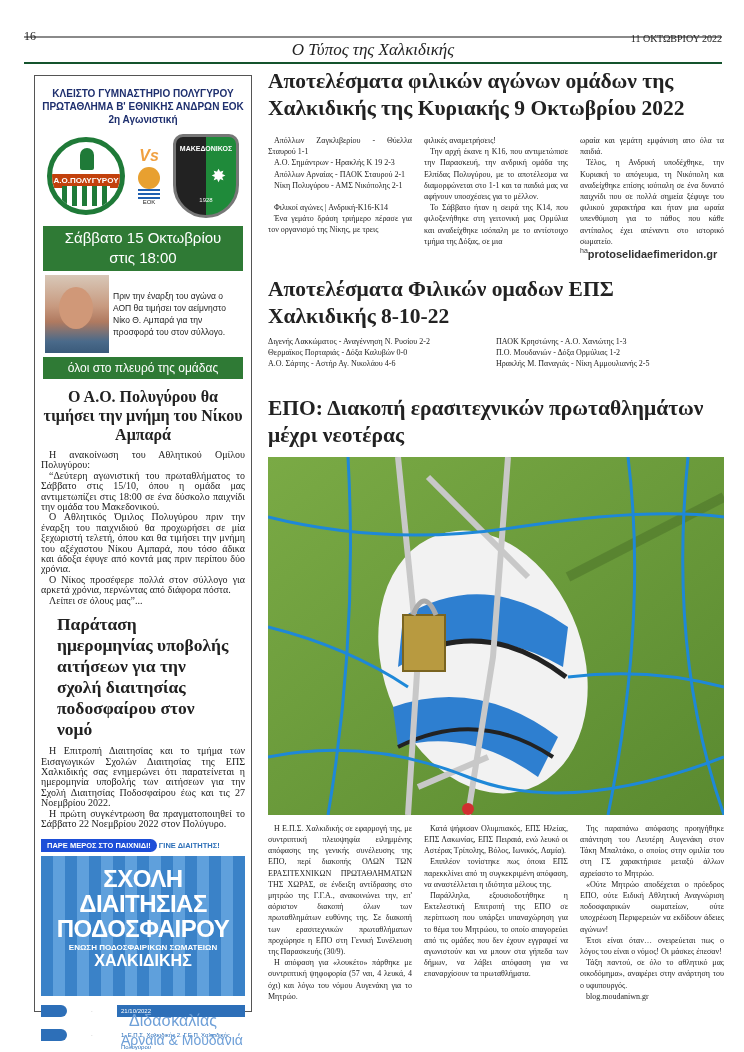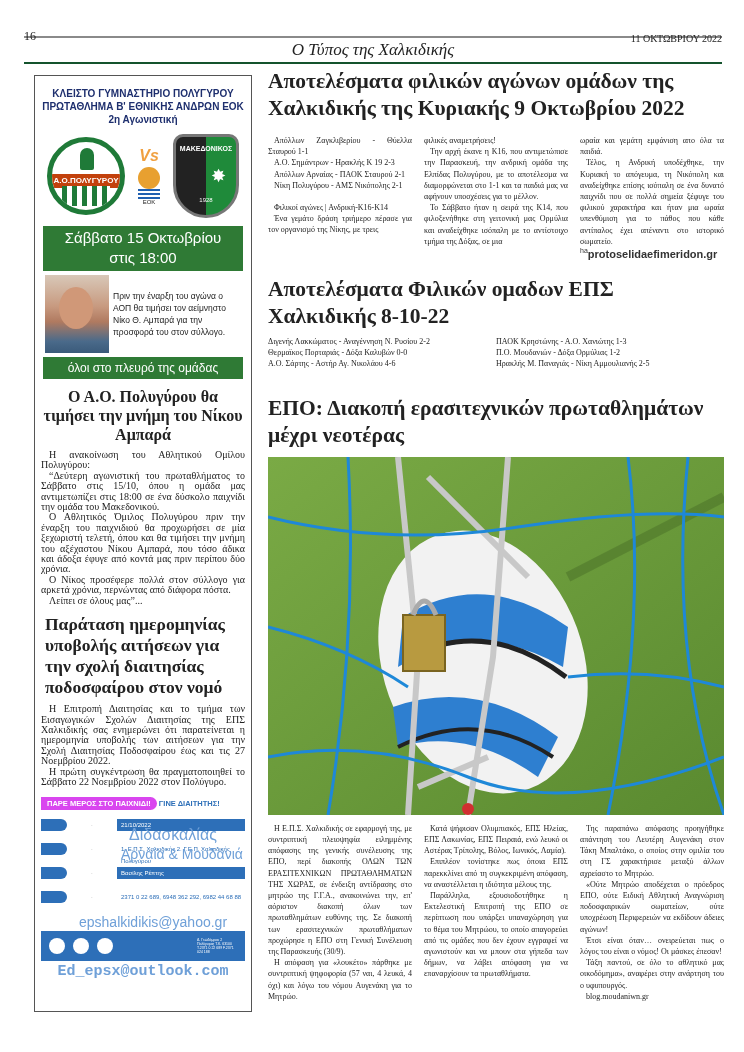--- a/index.html
+++ b/index.html
@@ -31,24 +31,24 @@
   .green-box { background: #2f7a35; color: #fff; font-family: "Liberation Sans", sans-serif; text-align: center; margin: 4px 2px; }
   .date-box { font-size: 15px; line-height: 20px; padding: 2px 0 3px; }
   .tribute { display: flex; align-items: center; margin: 4px 4px; }
   .photo-man { width: 64px; height: 78px; background: linear-gradient(180deg, #d8c8b8 0%, #c89a80 40%, #b07a60 60%, #4a6a8a 85%, #3a5a7a 100%); position: relative; }
   .photo-man .head { position: absolute; left: 14px; top: 12px; width: 34px; height: 42px; border-radius: 50%; background: #d09878; }
   .tribute-text { flex: 1; text-align: left; font: 8.5px/12px "Liberation Sans", sans-serif; color: #222; padding-left: 4px; }
   .slogan-box { font-size: 12px; line-height: 22px; }
   .sb-headline { font-family: "Liberation Serif", serif; font-weight: bold; font-size: 16px; line-height: 19px; text-align: center; margin: 8px 0 6px; }
   .sb-text { font-size: 10px; line-height: 10.4px; text-align: justify; }
   .sb-text p { text-indent: 8px; }
-  .sb-headline2 { font-family: "Liberation Serif", serif; font-weight: bold; font-size: 17.5px; line-height: 21px; margin: 8px 4px 6px; }
+  .sb-headline2 { font-family: "Liberation Serif", serif; font-weight: bold; font-size: 17.5px; line-height: 21px; margin: 8px 16px 6px; }
   .ref-ad { margin-top: 10px; }
   .ref-banner { display: flex; align-items: center; font: bold 7.5px "Liberation Sans", sans-serif; }
-  .ref-banner .pill { background: #d946ef; color: #fff; padding: 2px 6px; border-radius: 0 8px 8px 0; }
+  .ref-banner .pill { background: #1d4ed8; color: #fff; padding: 2px 6px; border-radius: 0 8px 8px 0; }
   .ref-banner .rest { color: #2d6fb8; margin-left: 2px; }
   .ref-poster { margin-top: 4px; height: 140px; background: repeating-linear-gradient(90deg, #3a82c8 0 12px, #5fa0dc 12px 24px); color: #fff; text-align: center; font-family: "Liberation Sans", sans-serif; font-weight: bold; position: relative; padding-top: 10px; }
   .ref-poster .big { font-size: 24px; line-height: 25px; letter-spacing: -0.5px; }
   .ref-poster .union { font-size: 8px; margin-top: 2px; }
   .ref-poster .region { font-size: 16px; }
   .ref-info { height: 115px; background: #fff; position: relative; font-family: "Liberation Sans", sans-serif; }
   .ref-row { display: flex; align-items: center; height: 18px; margin-top: 6px; }
   .ref-row .tab { width: 26px; height: 12px; background: #2d6fb8; border-radius: 0 6px 6px 0; }
   .ref-row .label { width: 50px; font-size: 4px; color: #666; text-align: center; }
   .ref-row .val { flex: 1; background: #2d6fb8; color: #fff; font-size: 6px; height: 12px; line-height: 12px; padding-left: 4px; }
@@ -133,20 +133,27 @@
   <div class="sb-headline2">Παράταση ημερομηνίας υποβολής αιτήσεων για την σχολή διαιτησίας ποδοσφαίρου στον νομό</div>
   <div class="sb-text">
     <p>Η Επιτροπή Διαιτησίας και το τμήμα των Εισαγωγικών Σχολών Διαιτησίας της ΕΠΣ Χαλκιδικής σας ενημερώνει ότι παρατείνεται η ημερομηνία υποβολής των αιτήσεων για την Σχολή Διαιτησίας Ποδοσφαίρου έως και τις 27 Νοεμβρίου 2022.</p>
     <p>Η πρώτη συγκέντρωση θα πραγματοποιηθεί το Σάββατο 22 Νοεμβρίου 2022 στον Πολύγυρο.</p>
   </div>
 
   <div class="ref-ad">
     <div class="ref-banner">
       <span class="pill">ΠΑΡΕ ΜΕΡΟΣ ΣΤΟ ΠΑΙΧΝΙΔΙ!</span>
       <span class="rest">ΓΙΝΕ ΔΙΑΙΤΗΤΗΣ!</span>
+    </div>
+    <div class="ref-poster">
+      <div class="big">ΣΧΟΛΗ</div>
+      <div class="big">ΔΙΑΙΤΗΣΙΑΣ</div>
+      <div class="big">ΠΟΔΟΣΦΑΙΡΟΥ</div>
+      <div class="union">ΕΝΩΣΗ ΠΟΔΟΣΦΑΙΡΙΚΩΝ ΣΩΜΑΤΕΙΩΝ</div>
+      <div class="region">ΧΑΛΚΙΔΙΚΗΣ</div>
     </div>
     <div class="ref-info">
       <div class="ref-row">
           <div class="tab"></div>
           <div class="label">·</div>
           <div class="val">21/10/2022</div>
         </div>
       <div class="ref-row">
           <div class="tab"></div>
           <div class="label">·</div>

